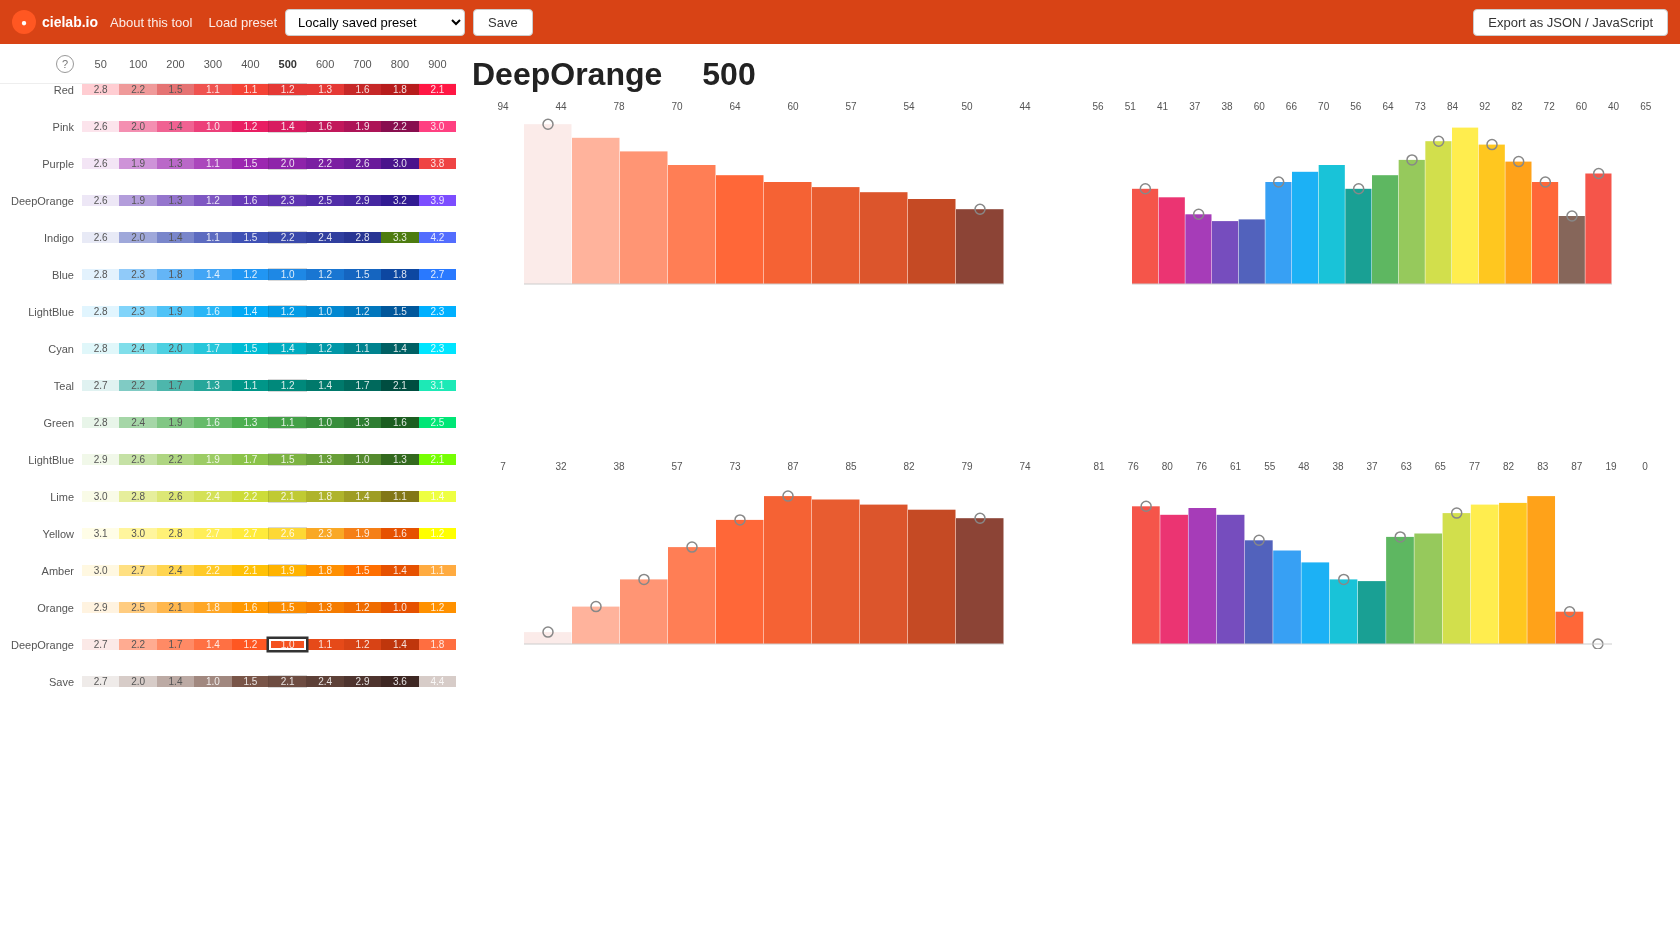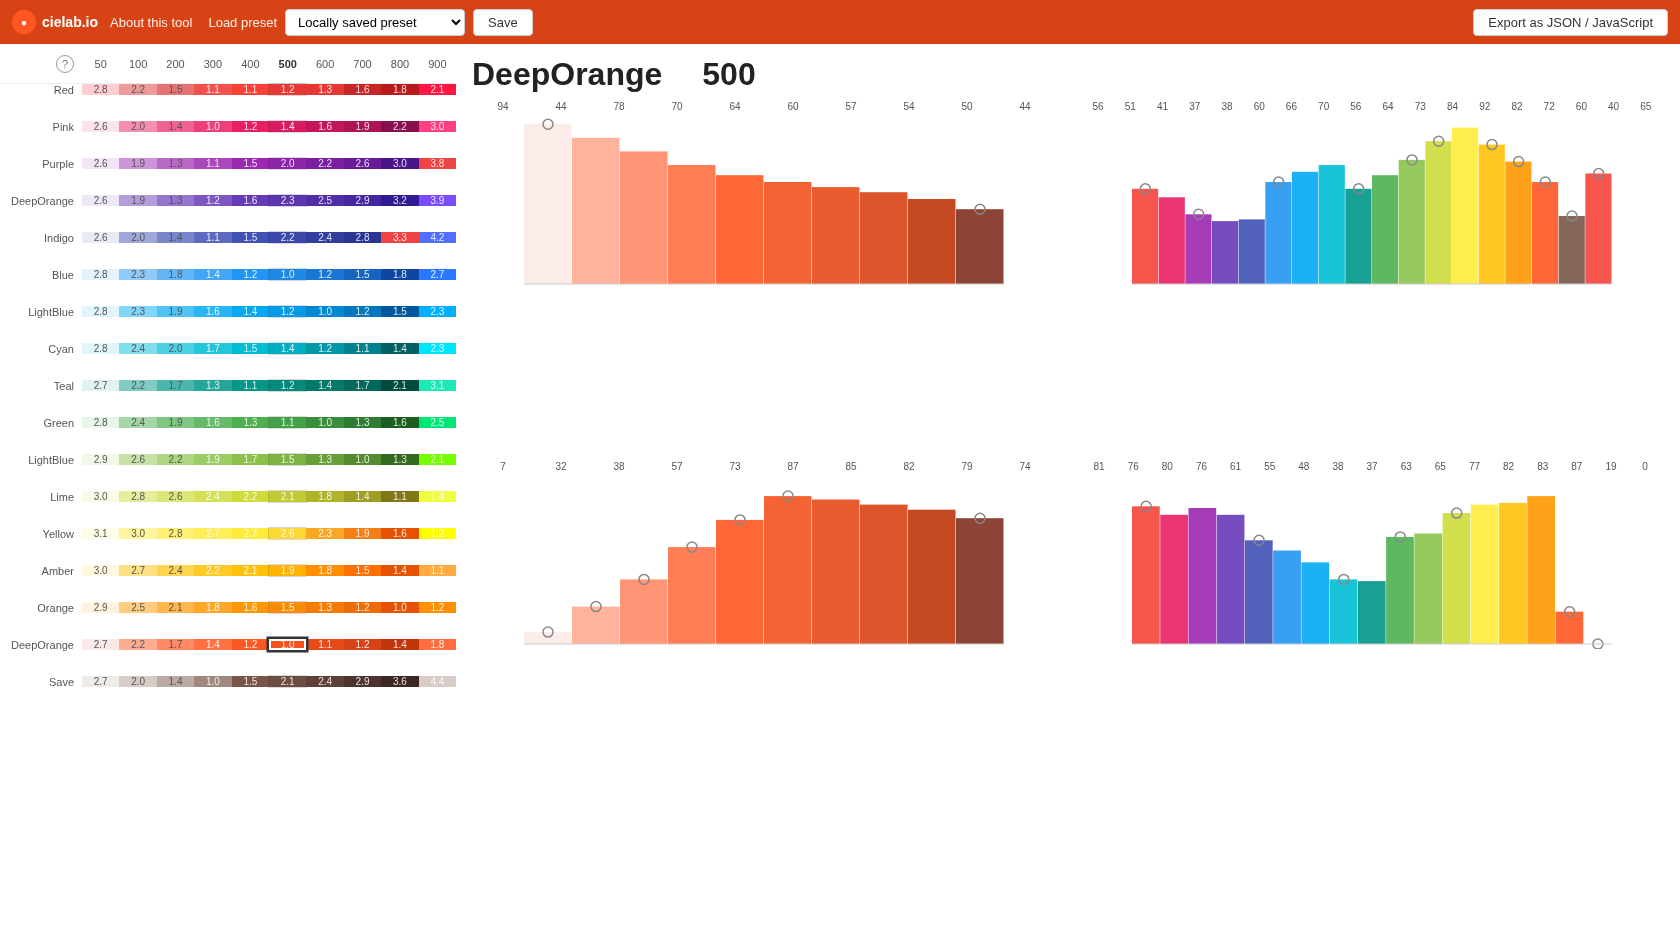--- a/index.html
+++ b/index.html
@@ -385,21 +385,21 @@
             </div>
             <div class="color-cell" style="background-color: rgb(57, 73, 171); color: rgba(255, 255, 255, 0.85); outline: rgba(0, 0, 0, 0.15) solid 1px;">
               <span>2.2</span>
             </div>
             <div class="color-cell" style="background-color: rgb(48, 63, 159); color: rgba(255, 255, 255, 0.85);">
               <span>2.4</span>
             </div>
             <div class="color-cell" style="background-color: rgb(40, 53, 147); color: rgba(255, 255, 255, 0.85);">
               <span>2.8</span>
             </div>
-            <div class="color-cell" style="background-color: #ef4444; color: rgba(255, 255, 255, 0.85);">
+            <div class="color-cell" style="background-color: #4d7c0f; color: rgba(255, 255, 255, 0.85);">
               <span>3.3</span>
             </div>
             <div class="color-cell" style="background-color: rgb(83, 109, 254); color: rgba(255, 255, 255, 0.85);">
               <span>4.2</span>
             </div>
           </div>
           <div class="color-row">
             <div class="row-label">Blue</div>
             <div class="color-cell" style="background-color: rgb(227, 242, 253); color: rgb(85, 85, 85);">
               <span>2.8</span>

